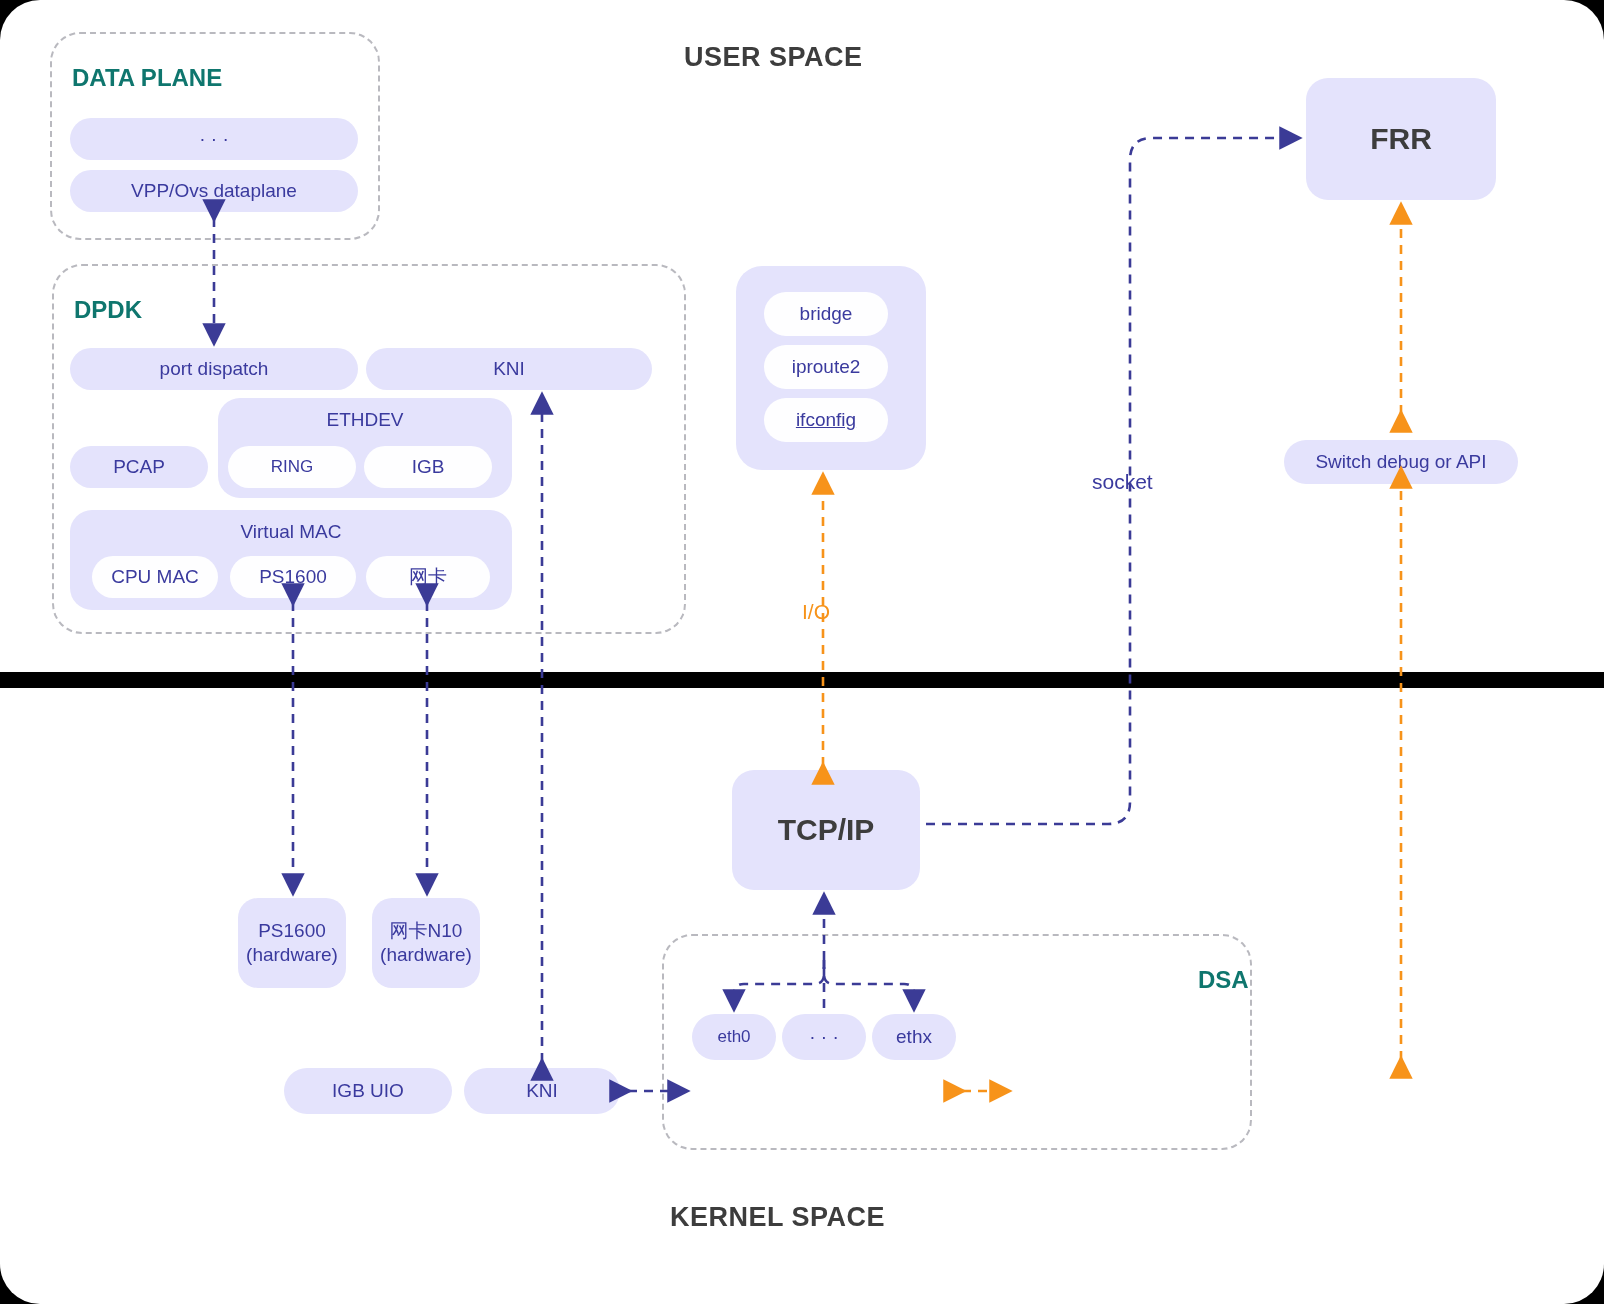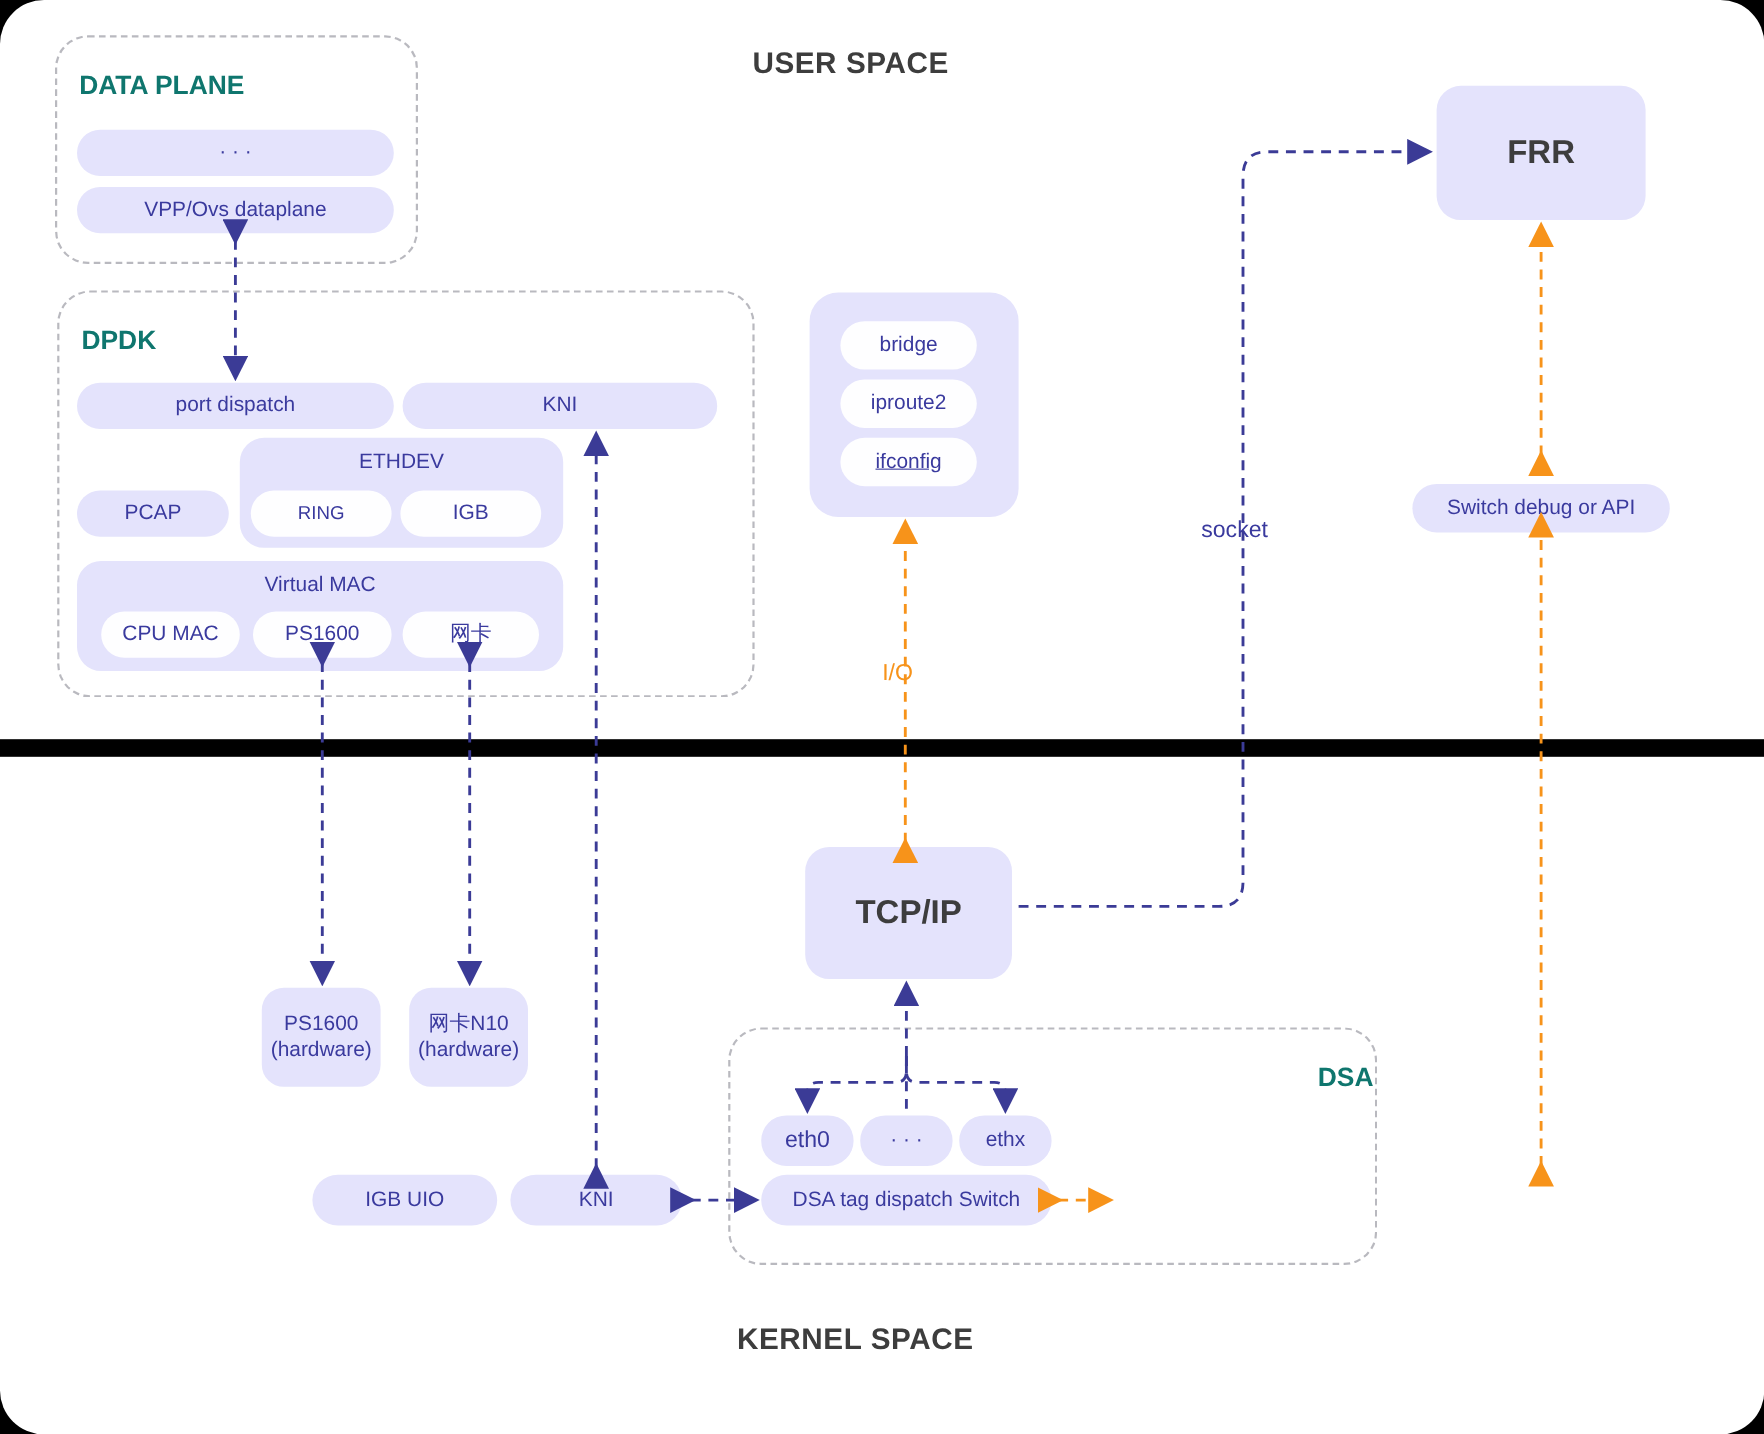--- a/index.html
+++ b/index.html
@@ -74,25 +74,24 @@
     <span>网卡N10</span>
     <span>(hardware)</span>
   </div>
 
   <div class="node pill" style="left:284px;top:1068px;width:168px;height:46px;font-size:19px;">IGB UIO</div>
   <div class="node pill" style="left:464px;top:1068px;width:156px;height:46px;font-size:19px;">KNI</div>
 
   <div class="grp" style="left:662px;top:934px;width:590px;height:216px;"></div>
   <div class="grplabel" style="left:1174px;top:966px;font-size:24px;margin-left:24px;">DSA</div>
 
-  <div class="node pill" style="left:692px;top:1014px;width:84px;height:46px;font-size:21px;">eth0</div>
+  <div class="node pill" style="left:692px;top:1014px;width:84px;height:46px;font-size:17px;">eth0</div>
   <div class="node pill" style="left:782px;top:1014px;width:84px;height:46px;font-size:19px;">· · ·</div>
   <div class="node pill" style="left:872px;top:1014px;width:84px;height:46px;font-size:19px;">ethx</div>
 
-  <div class="node pill" style="left:692px;top:1068px;width:264px;height:46px;font-size:19px;">DSA tag dispatch Switch</div>
 
 
   <div class="edgelabel" style="left:802px;top:600px;font-size:21px;color:#f7931a;">I/O</div>
   <div class="edgelabel" style="left:1092px;top:470px;font-size:21px;color:#3a3a9e;">socket</div>
 
   <svg class="wires" viewBox="0 0 1604 1304">
     <defs>
       <marker id="ab" markerWidth="9" markerHeight="9" refX="7.2" refY="4.5" orient="auto">
         <path d="M0,0 L9,4.5 L0,9 z" fill="#3b3b96"></path>
       </marker>

